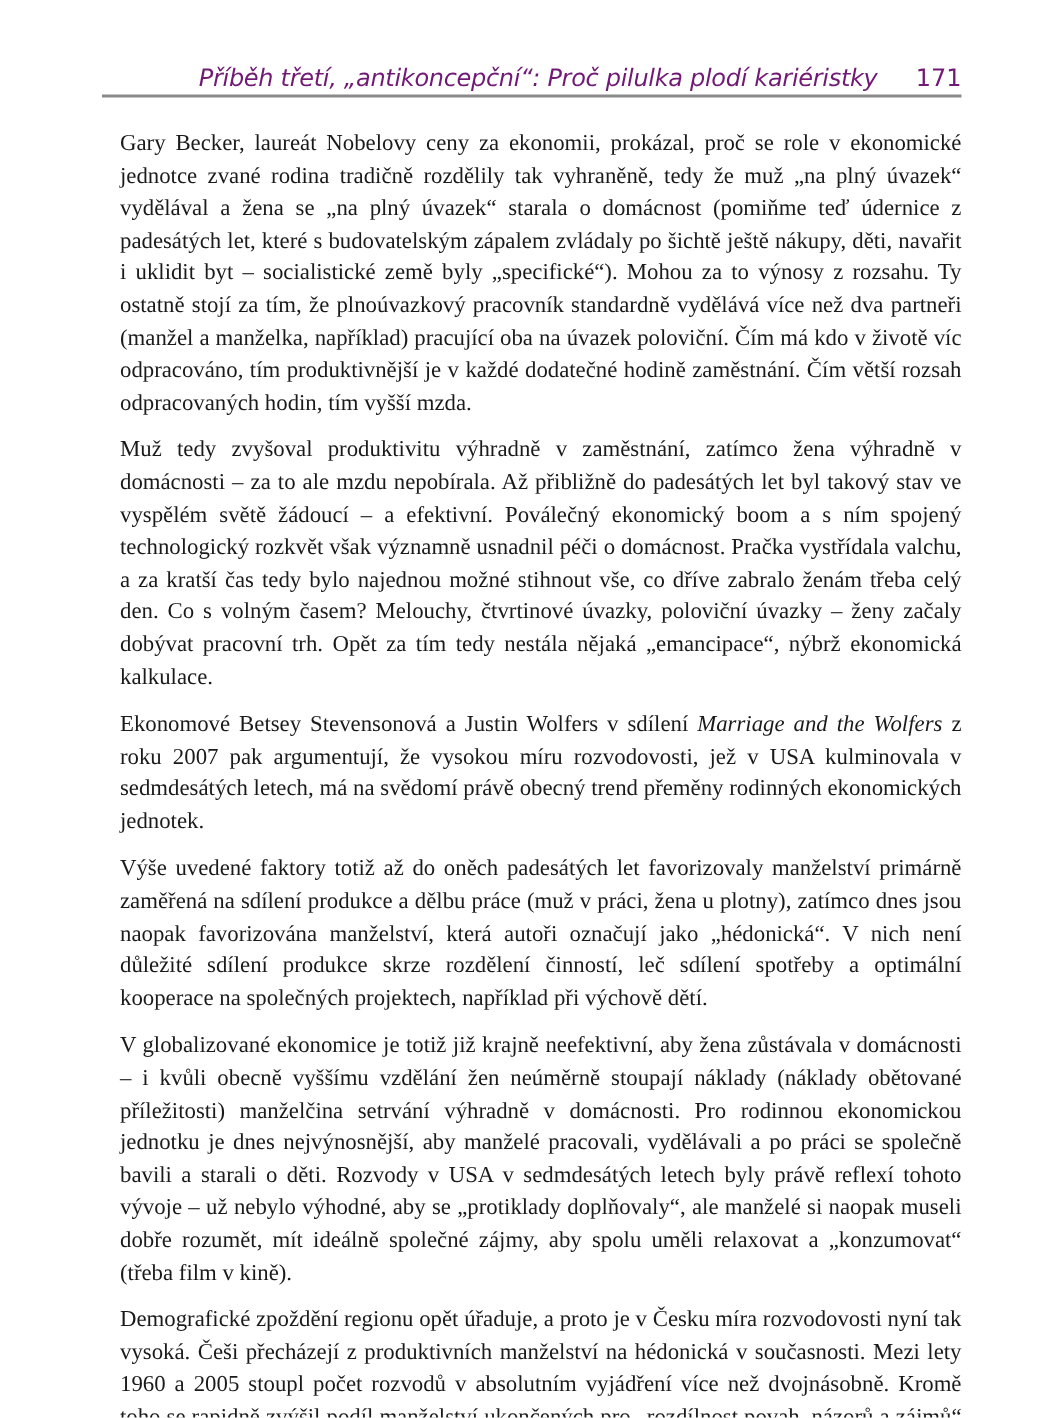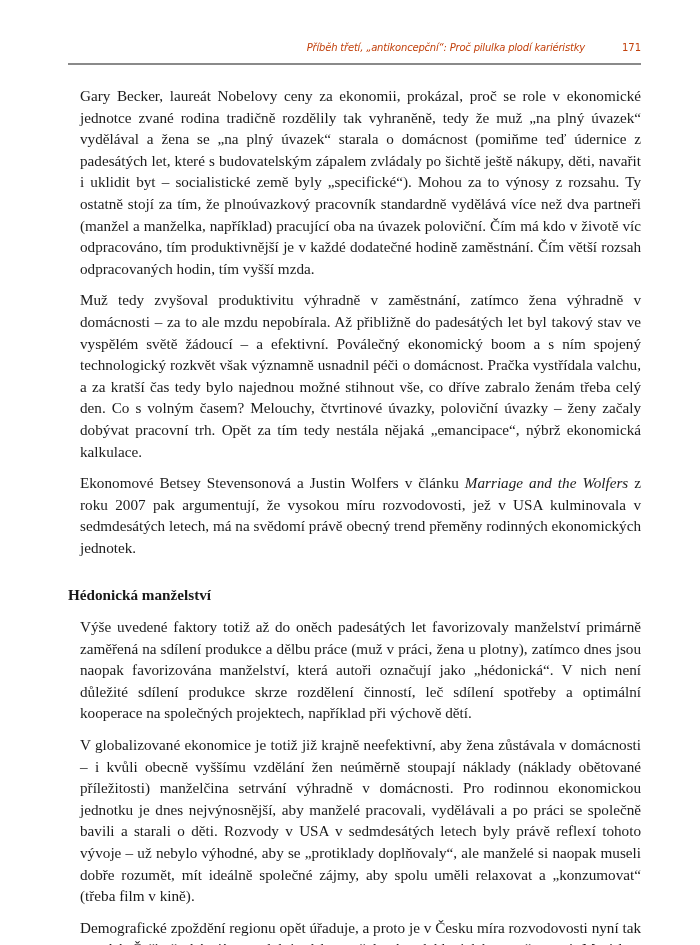--- a/index.html
+++ b/index.html
@@ -2,21 +2,21 @@
 <html><head>
   <meta charset="utf-8">
   <style>
     html, body { margin: 0; padding: 0; background: #ffffff; }
     body { width: 700px; height: 945px; position: relative; overflow: hidden; }
     .page { position: absolute; left: 68px; top: 0; width: 573px; }
     .running-head {
       position: absolute; top: 40px; left: 0; width: 573px; height: 23px;
       border-bottom: 2px solid #8a8a8a;
       font-family: "DejaVu Sans", sans-serif; font-style: italic;
-      font-size: 10px; color: #c2410c;
+      font-size: 16px; color: #701a75;
     }
     .running-head .title { position: absolute; right: 56px; top: 2px; white-space: nowrap; letter-spacing: -0.2px; }
     .running-head .pageno { position: absolute; right: 0; top: 2px; font-style: normal; }
     .body-text {
       position: absolute; top: 85px; left: 0; width: 573px;
       font-family: "Liberation Serif", serif; font-size: 15.2px; line-height: 21.6px;
       color: #1a1a1a; text-align: justify; hyphens: manual;
     }
     .body-text p { margin: 0 0 10px 12px; }
     .body-text h3 {
@@ -30,19 +30,18 @@
 
 <div class="page">
   <div class="running-head">
     <span class="title">Příběh třetí, „antikoncepční“: Proč pilulka plodí kariéristky</span>
     <span class="pageno">171</span>
   </div>
 
   <div class="body-text">
     <p>Gary Becker, laureát Nobelovy ceny za ekonomii, prokázal, proč se role v ekonomické jednotce zvané rodina tradičně rozdělily tak vyhraněně, tedy že muž „na plný úvazek“ vydělával a žena se „na plný úvazek“ starala o domácnost (pomiňme teď údernice z padesátých let, které s budovatelským zápalem zvládaly po šichtě ještě nákupy, děti, navařit i uklidit byt – socialistické země byly „specifické“). Mohou za to výnosy z rozsahu. Ty ostatně stojí za tím, že plnoúvazkový pracovník standardně vydělává více než dva partneři (manžel a manželka, například) pracující oba na úvazek poloviční. Čím má kdo v životě víc odpracováno, tím produktivnější je v každé dodatečné hodině zaměstnání. Čím větší rozsah odpracovaných hodin, tím vyšší mzda.</p>
     <p>Muž tedy zvyšoval produktivitu výhradně v zaměstnání, zatímco žena výhradně v domácnosti – za to ale mzdu nepobírala. Až přibližně do padesátých let byl takový stav ve vyspělém světě žádoucí – a efektivní. Poválečný ekonomický boom a s ním spojený technologický rozkvět však významně usnadnil péči o domácnost. Pračka vystřídala valchu, a za kratší čas tedy bylo najednou možné stihnout vše, co dříve zabralo ženám třeba celý den. Co s volným časem? Melouchy, čtvrtinové úvazky, poloviční úvazky – ženy začaly dobývat pracovní trh. Opět za tím tedy nestála nějaká „emancipace“, nýbrž ekonomická kalkulace.</p>
-    <p><span>Ekonomové Betsey Stevensonová a Justin Wolfers v článku </span><em>Marriage and the Wolfers</em><span> z roku 2007 pak argumentují, že vysokou míru rozvodovosti, jež v USA kulminovala v sedmdesátých letech, má na svědomí právě obecný trend přeměny rodinných ekonomických jednotek.</span></p>
-    <h3>Hédonická manželství</h3>
+    <p><span>Ekonomové Betsey Stevensonová a Justin Wolfers v sdílení </span><em>Marriage and the Wolfers</em><span> z roku 2007 pak argumentují, že vysokou míru rozvodovosti, jež v USA kulminovala v sedmdesátých letech, má na svědomí právě obecný trend přeměny rodinných ekonomických jednotek.</span></p>
     <p>Výše uvedené faktory totiž až do oněch padesátých let favorizovaly manželství primárně zaměřená na sdílení produkce a dělbu práce (muž v práci, žena u plotny), zatímco dnes jsou naopak favorizována manželství, která autoři označují jako „hédonická“. V nich není důležité sdílení produkce skrze rozdělení činností, leč sdílení spotřeby a optimální kooperace na společných projektech, například při výchově dětí.</p>
     <p>V globalizované ekonomice je totiž již krajně neefektivní, aby žena zůstávala v domácnosti – i kvůli obecně vyššímu vzdělání žen neúměrně stoupají náklady (náklady obětované příležitosti) manželčina setrvání výhradně v domácnosti. Pro rodinnou ekonomickou jednotku je dnes nejvýnosnější, aby manželé pracovali, vydělávali a po práci se společně bavili a starali o děti. Rozvody v USA v sedmdesátých letech byly právě reflexí tohoto vývoje – už nebylo výhodné, aby se „protiklady doplňovaly“, ale manželé si naopak museli dobře rozumět, mít ideálně společné zájmy, aby spolu uměli relaxovat a „konzumovat“ (třeba film v kině).</p>
     <p>Demografické zpoždění regionu opět úřaduje, a proto je v Česku míra rozvodovosti nyní tak vysoká. Češi přecházejí z produktivních manželství na hédonická v současnosti. Mezi lety 1960 a 2005 stoupl počet rozvodů v absolutním vyjádření více než dvojnásobně. Kromě toho se rapidně zvýšil podíl manželství ukončených pro „rozdílnost povah, názorů a zájmů“ (z 10,6 na 52,1 procenta</p>
   </div>
 </div>
 
 </body></html>

